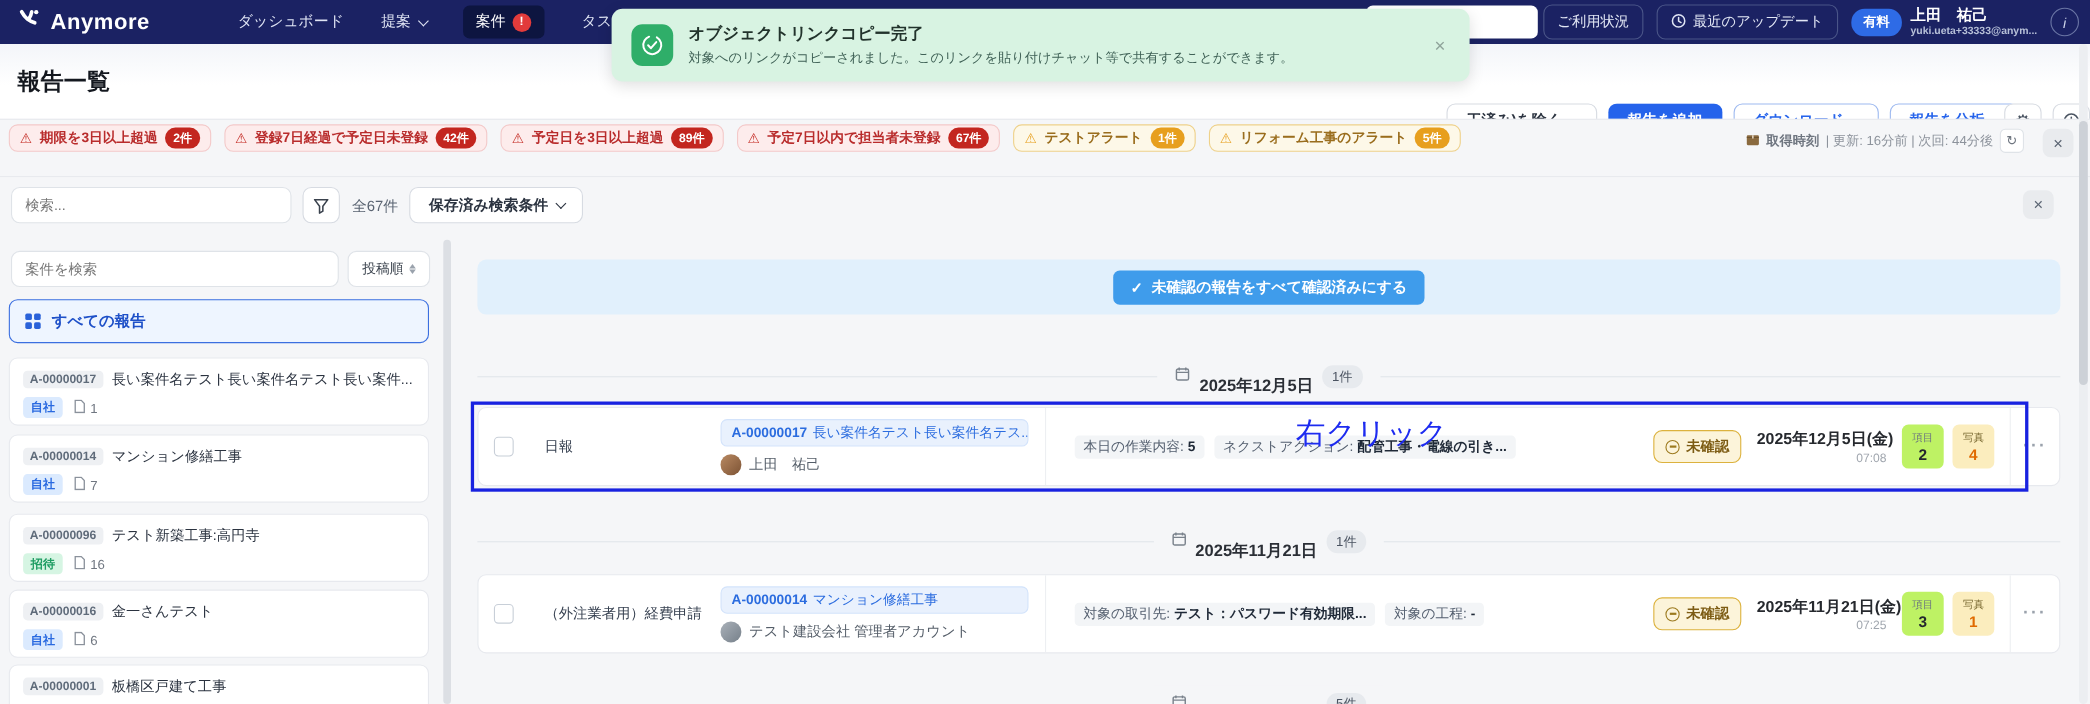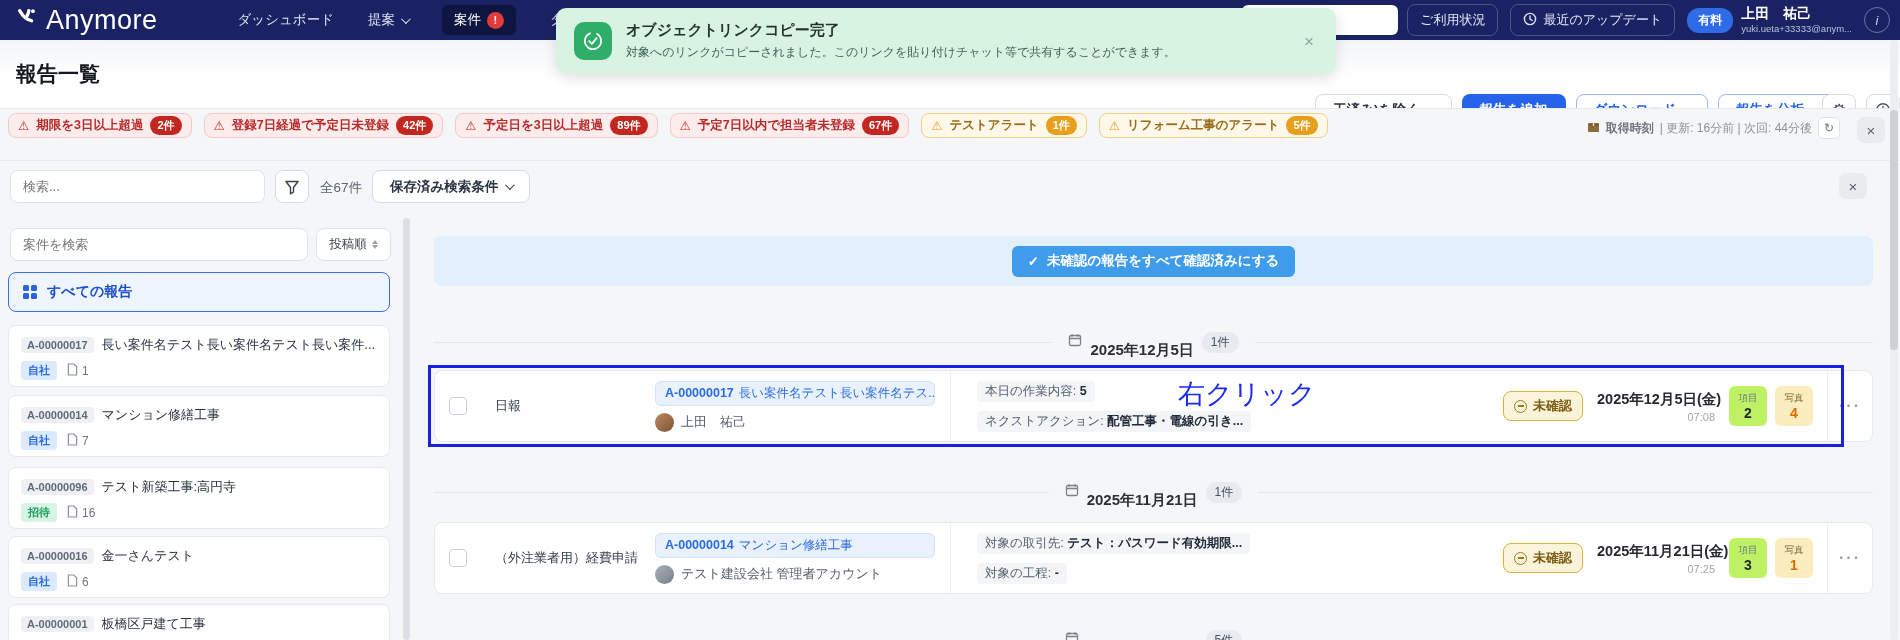--- a/index.html
+++ b/index.html
@@ -1,34 +1,34 @@
 <!DOCTYPE html>
 <html><head>
 <meta charset="utf-8">
 <style>
   * { margin:0; padding:0; box-sizing:border-box; }
   html,body { width:1900px; height:640px; overflow:hidden; font-family:"Liberation Sans","DejaVu Sans",sans-serif; background:#f5f6f8; }
 
   
   .navbar { position:absolute; top:0; left:0; width:1900px; height:40px; background:#1b2263; display:flex; align-items:center; color:#e8ebf5; z-index:5; }
   .brand { display:flex; align-items:center; gap:8px; margin-left:16px; }
-  .brand-name { color:#fff; font-size:27px; font-weight:normal; letter-spacing:.5px; }
+  .brand-name { color:#fff; font-size:20px; font-weight:bold; letter-spacing:.5px; }
   .nav-items { display:flex; align-items:center; gap:34px; margin-left:80px; font-size:13.5px; }
   .nav-item { display:flex; align-items:center; gap:6px; cursor:pointer; color:#dfe4f4; }
   .nav-item.active { background:#0d1540; border-radius:6px; padding:6px 12px; color:#fff; }
   .nav-badge { width:17px; height:17px; border-radius:50%; font-size:11px; font-weight:bold; color:#fff; display:flex; align-items:center; justify-content:center; }
   .nav-badge.red { background:#e23b3b; }
   .nav-badge.blue { background:#2f7df6; }
   .nav-search { position:absolute; left:1242px; top:5px; width:156px; height:30px; background:#fff; border:none; border-radius:6px; padding:0 10px; font-size:13px; }
   .nav-right { position:absolute; right:10px; top:0; height:40px; display:flex; align-items:center; gap:12px; }
   .nav-pill-btn { border:1px solid #4a5588; background:transparent; border-radius:8px; color:#e2e7f5; font-size:13px; padding:6px 12px; display:flex; align-items:center; gap:6px; cursor:pointer; }
   .plan-badge { background:#2e6be6; color:#fff; font-size:12px; font-weight:bold; border-radius:12px; padding:4px 11px; }
   .user-block { display:flex; flex-direction:column; line-height:1.25; margin-left:-4px; }
   .user-name { color:#fff; font-size:14px; font-weight:bold; }
-  .user-email { color:#b7c0d8; font-size:9.5px; }
+  .user-email { color:#b7c0d8; font-size:9.5px;font-weight:bold; }
   .info-btn { width:26px; height:26px; border-radius:50%; border:1.5px solid #6b76a5; color:#cdd4ea; font-size:13px; display:flex; align-items:center; justify-content:center; font-style:italic; cursor:pointer; background:transparent; }
 
   
   .toast { position:absolute; left:556px; top:8px; width:780px; height:66px; background:#d8f3e2; border-radius:10px; box-shadow:0 4px 14px rgba(0,0,0,.12); z-index:50; display:flex; align-items:center; padding:0 18px; gap:14px; }
   .toast-icon { width:38px; height:38px; border-radius:10px; background:#2fae69; display:flex; align-items:center; justify-content:center; flex:0 0 auto; }
   .toast-title { font-size:15px; font-weight:bold; color:#22332c; margin-bottom:4px; }
   .toast-msg { font-size:12px; color:#3f6156; }
   .toast-close { position:absolute; right:22px; top:24px; color:#8fa39a; font-size:17px; cursor:pointer; background:none; border:none; }
 
   
@@ -99,21 +99,21 @@
   .row { position:absolute; left:0; width:1439px; height:72px; background:#fff; border:1px solid #e7e9ee; border-radius:8px; display:flex; align-items:center; padding-left:14px; }
   .checkbox { width:18px; height:18px; border:1.6px solid #c8cfd8; border-radius:4px; background:#fff; flex:0 0 auto; cursor:pointer; }
   .row-type { width:150px; margin-left:28px; margin-right:10px; font-size:13px; color:#374151; flex:0 0 auto; }
   .report-col { width:295px; flex:0 0 auto; display:flex; flex-direction:column; gap:7px; }
   .case-link { display:inline-flex; align-items:center; gap:5px; background:#e9f1fd; border:1px solid #d3e3fb; border-radius:6px; padding:3px 9px; font-size:12.5px; color:#2b6cdf; max-width:280px; white-space:nowrap; overflow:hidden; cursor:pointer; }
   .case-link b { flex:0 0 auto; }
   .author { display:flex; align-items:center; gap:7px; font-size:13px; color:#555e69; }
   .avatar { width:19px; height:19px; border-radius:50%; background:linear-gradient(135deg,#b98a63,#7d5334); flex:0 0 auto; }
   .avatar.gray { background:linear-gradient(135deg,#aab1b9,#76808a); }
   .v-div { width:1px; align-self:stretch; background:#edeff2; flex:0 0 auto; }
-  .fields { flex:1; padding-left:26px; display:flex; flex-direction:column; gap:9px; align-items:flex-start; }
+  .fields { flex:1; padding-left:26px; display:flex; flex-direction:row; gap:9px; align-items:flex-start; }
   .field-chip { background:#f3f5f7; border-radius:4px; padding:2px 8px; font-size:12.5px; color:#556070; white-space:nowrap; max-width:330px; overflow:hidden; text-overflow:ellipsis; }
   .field-chip b { color:#1f2937; }
   .status-badge { display:flex; align-items:center; gap:6px; border:1.5px solid #dcb23e; background:#fcf4da; color:#7d5c14; border-radius:8px; padding:5px 10px; font-size:13px; font-weight:bold; flex:0 0 auto; }
   .minus-ic { width:13px; height:13px; border:1.5px solid #9c7a1f; border-radius:50%; position:relative; }
   .minus-ic::after { content:""; position:absolute; left:2.5px; top:4.6px; width:6px; height:1.6px; background:#9c7a1f; }
   .date-block { width:118px; text-align:right; flex:0 0 auto; margin:0 14px; }
   .row-date { font-size:14.5px; font-weight:bold; color:#26292e; white-space:nowrap; }
   .row-time { font-size:11px; color:#a0a6ae; margin-top:2px; }
   .stat-chip { width:38px; height:40px; border-radius:6px; display:flex; flex-direction:column; align-items:center; justify-content:center; flex:0 0 auto; }
   .stat-chip .lb { font-size:9.5px; }

